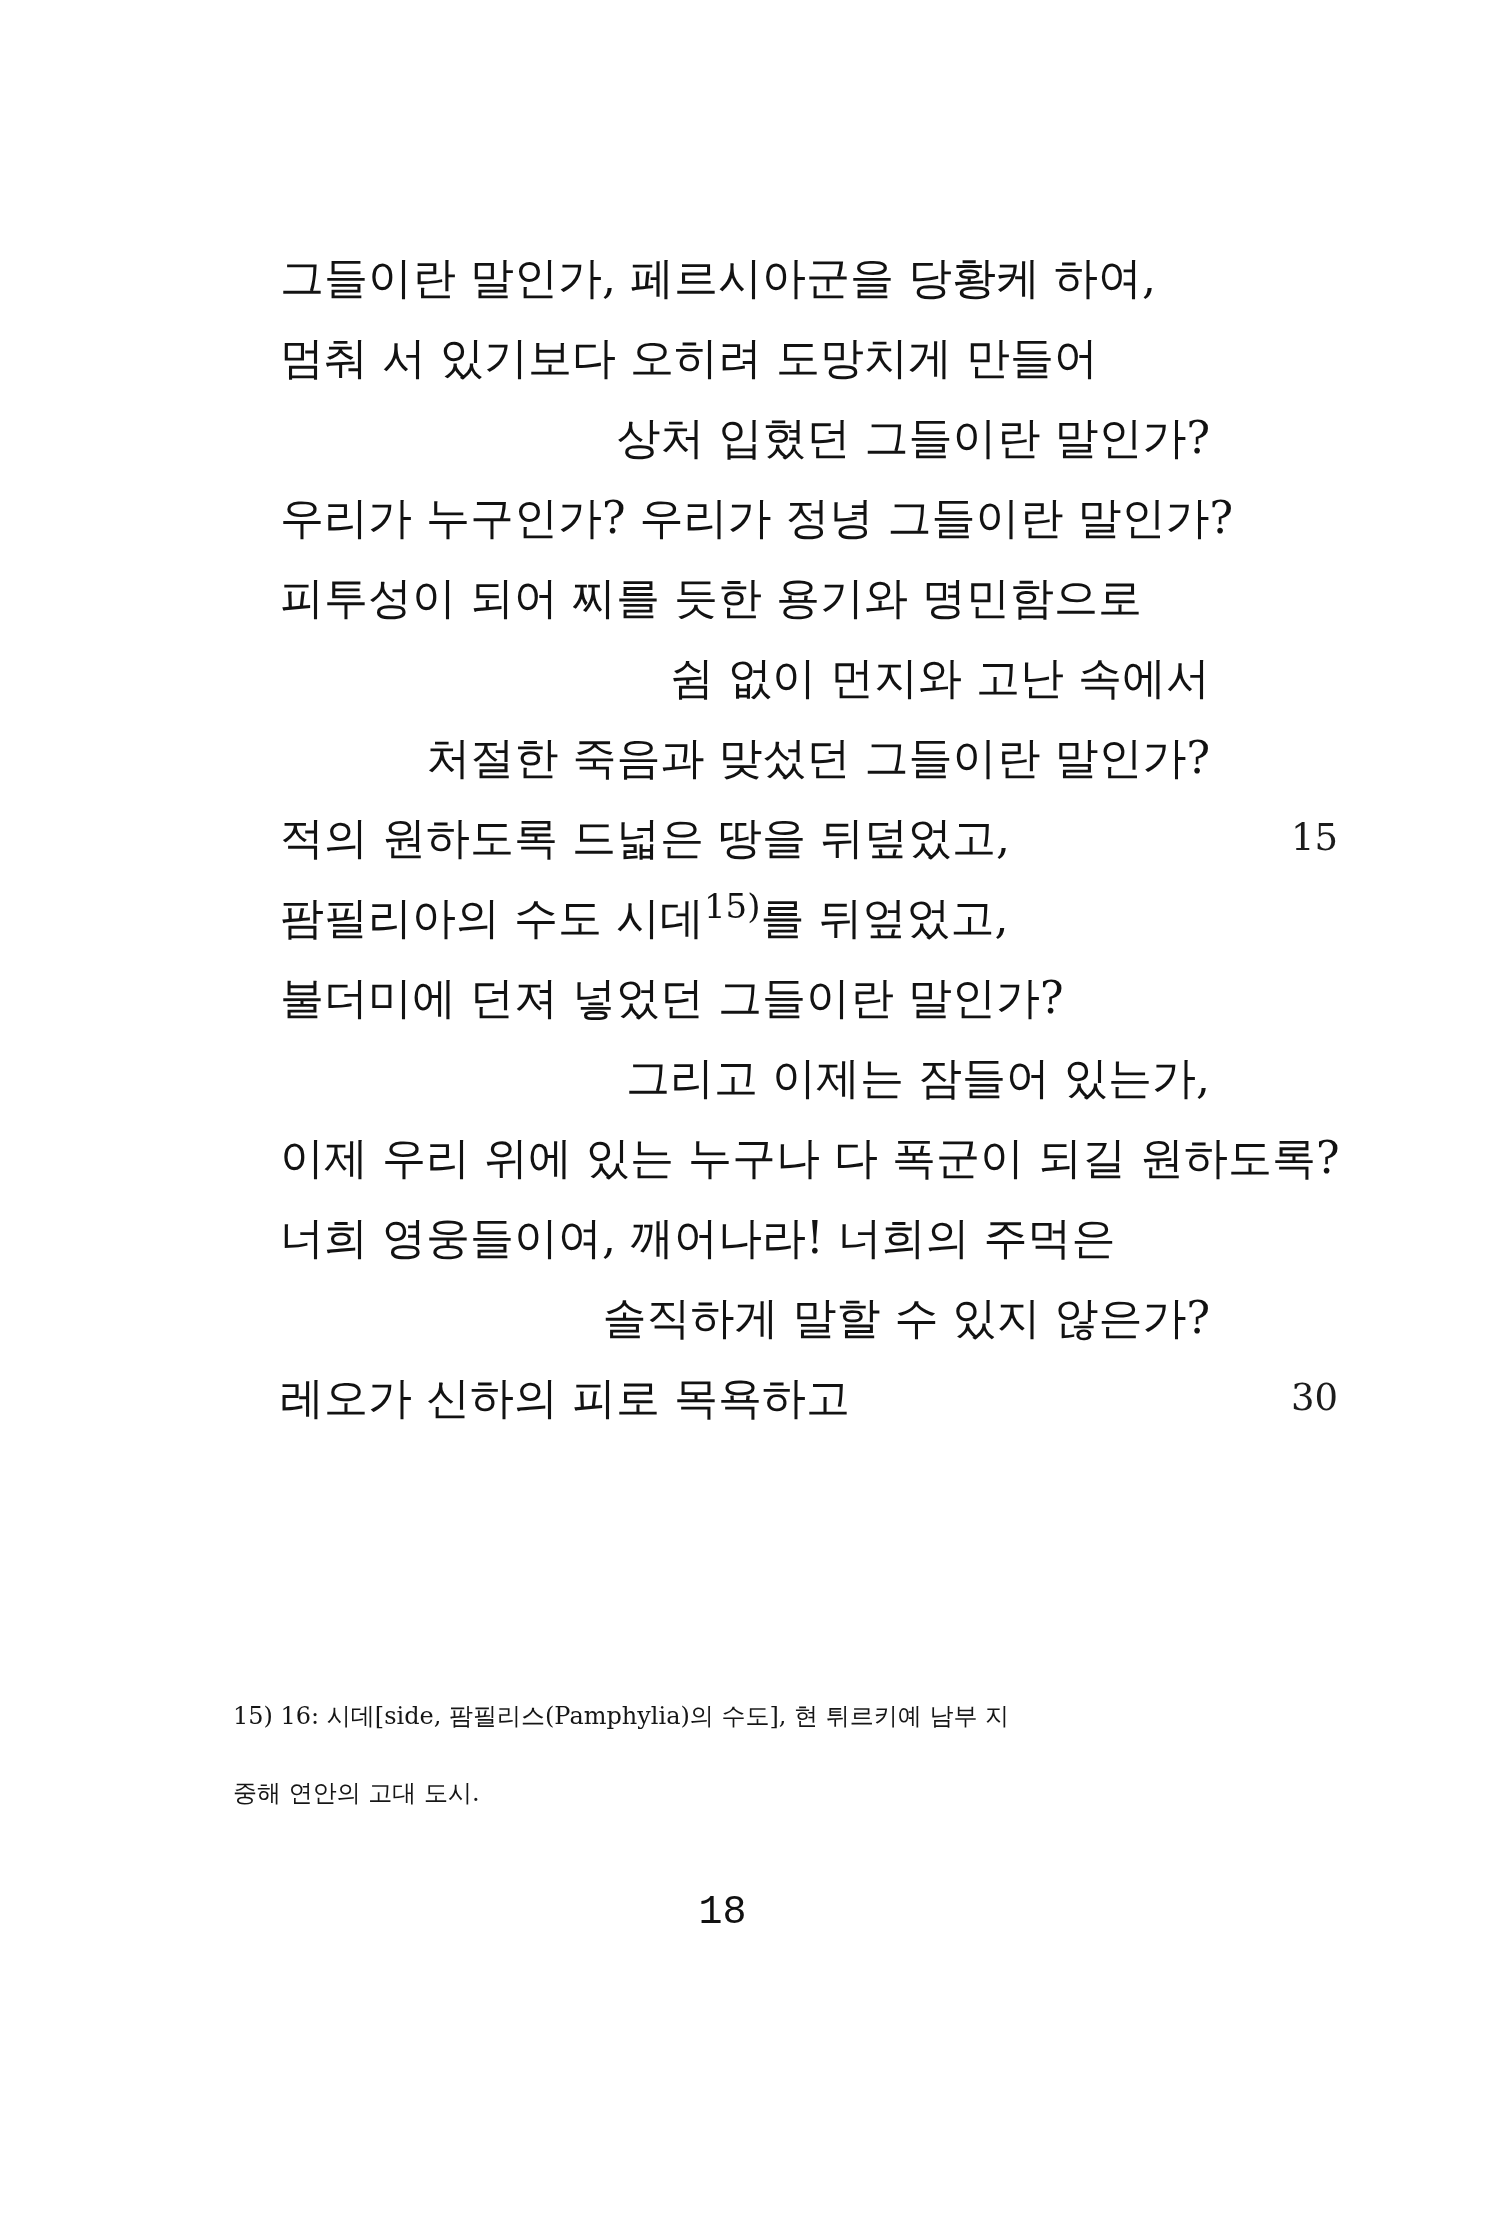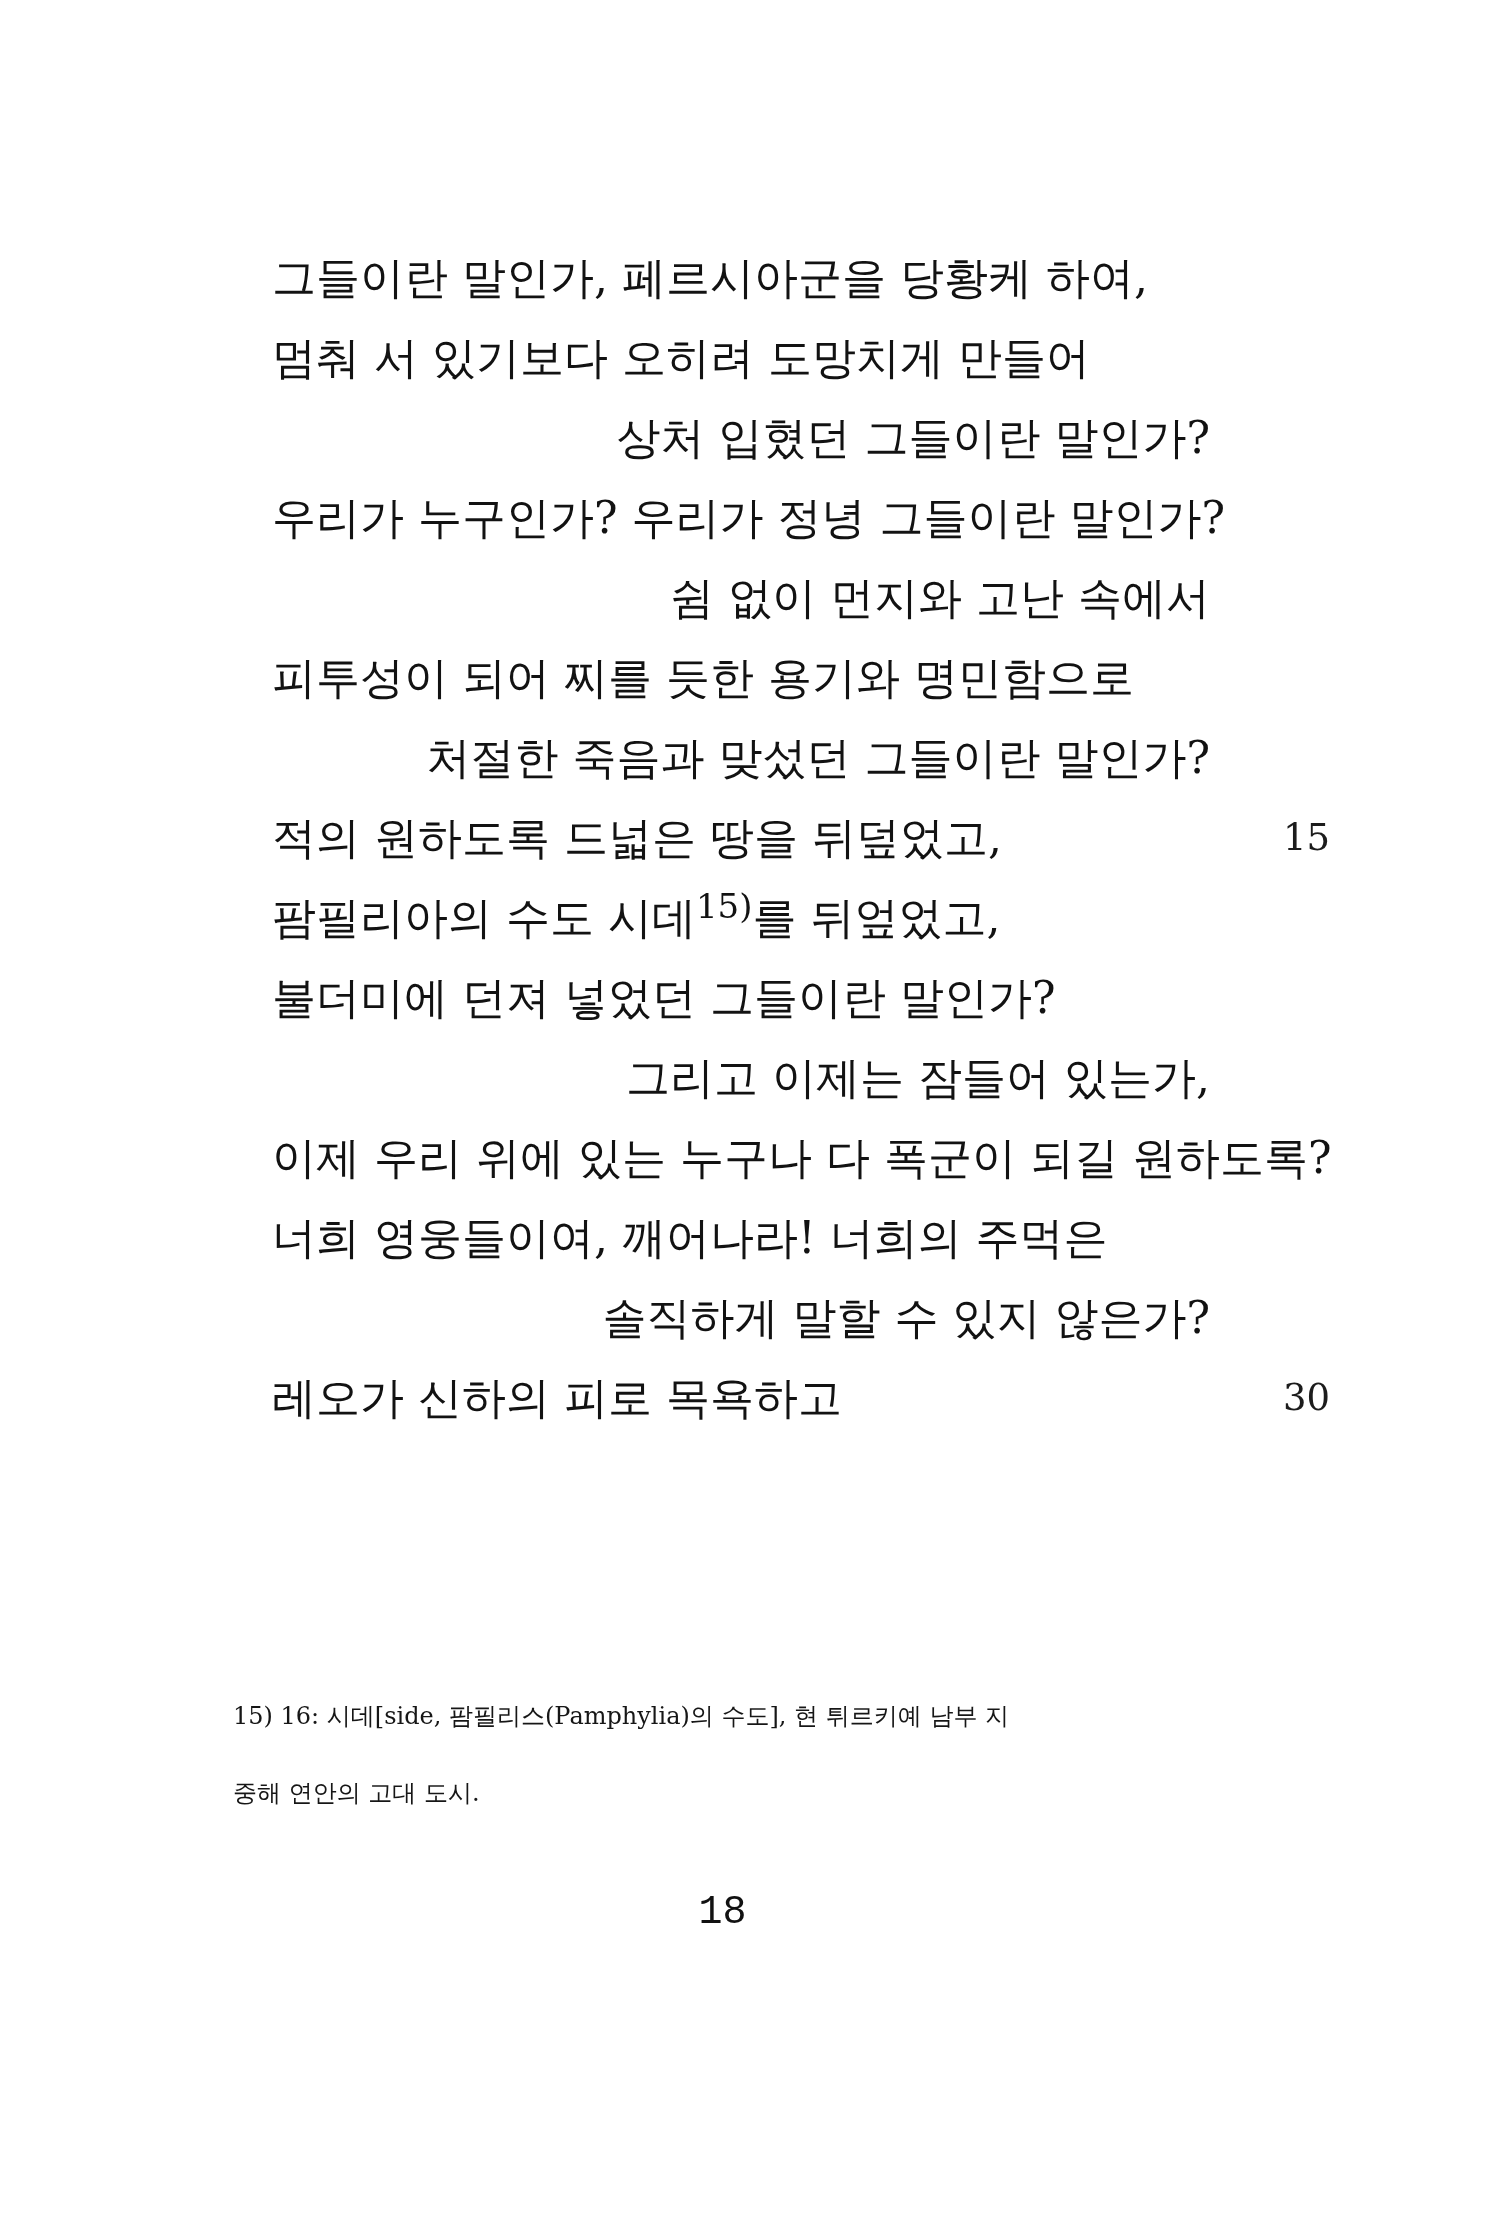--- a/index.html
+++ b/index.html
@@ -21,20 +21,21 @@
     left: 272px;
     top: 238px;
     width: 938px;
   }
   .verse-line {
     position: relative;
     font-size: 44px;
     line-height: 80px;
     white-space: nowrap;
     text-align: left;
+    margin-left: 8px;
   }
   .verse-line.right {
     text-align: right;
   }
   .verse-line sup {
     font-size: 34px;
     line-height: 0;
     vertical-align: 15px;
     letter-spacing: 0;
   }
@@ -76,22 +77,22 @@
 </head>
 <body>
 
 <div class="page">
 
   <div class="verse" id="verse-block">
       <div class="verse-line"><span>그들이란 말인가, 페르시아군을 당황케 하여,</span></div>
       <div class="verse-line"><span>멈춰 서 있기보다 오히려 도망치게 만들어</span></div>
       <div class="verse-line right"><span>상처 입혔던 그들이란 말인가?</span></div>
       <div class="verse-line"><span>우리가 누구인가? 우리가 정녕 그들이란 말인가?</span></div>
+      <div class="verse-line"><span>피투성이 되어 찌를 듯한 용기와 명민함으로</span></div>
       <div class="verse-line right"><span>쉼 없이 먼지와 고난 속에서</span></div>
-      <div class="verse-line"><span>피투성이 되어 찌를 듯한 용기와 명민함으로</span></div>
       <div class="verse-line right"><span>처절한 죽음과 맞섰던 그들이란 말인가?</span></div>
       <div class="verse-line"><span>적의 원하도록 드넓은 땅을 뒤덮었고,</span><span class="line-num">15</span></div>
       <div class="verse-line"><span>팜필리아의 수도 시데</span><sup>15)</sup><span>를 뒤엎었고,</span></div>
       <div class="verse-line"><span>불더미에 던져 넣었던 그들이란 말인가?</span></div>
       <div class="verse-line right"><span>그리고 이제는 잠들어 있는가,</span></div>
       <div class="verse-line"><span>이제 우리 위에 있는 누구나 다 폭군이 되길 원하도록?</span></div>
       <div class="verse-line"><span>너희 영웅들이여, 깨어나라! 너희의 주먹은</span></div>
       <div class="verse-line right"><span>솔직하게 말할 수 있지 않은가?</span></div>
       <div class="verse-line"><span>레오가 신하의 피로 목욕하고</span><span class="line-num">30</span></div>
     </div>

